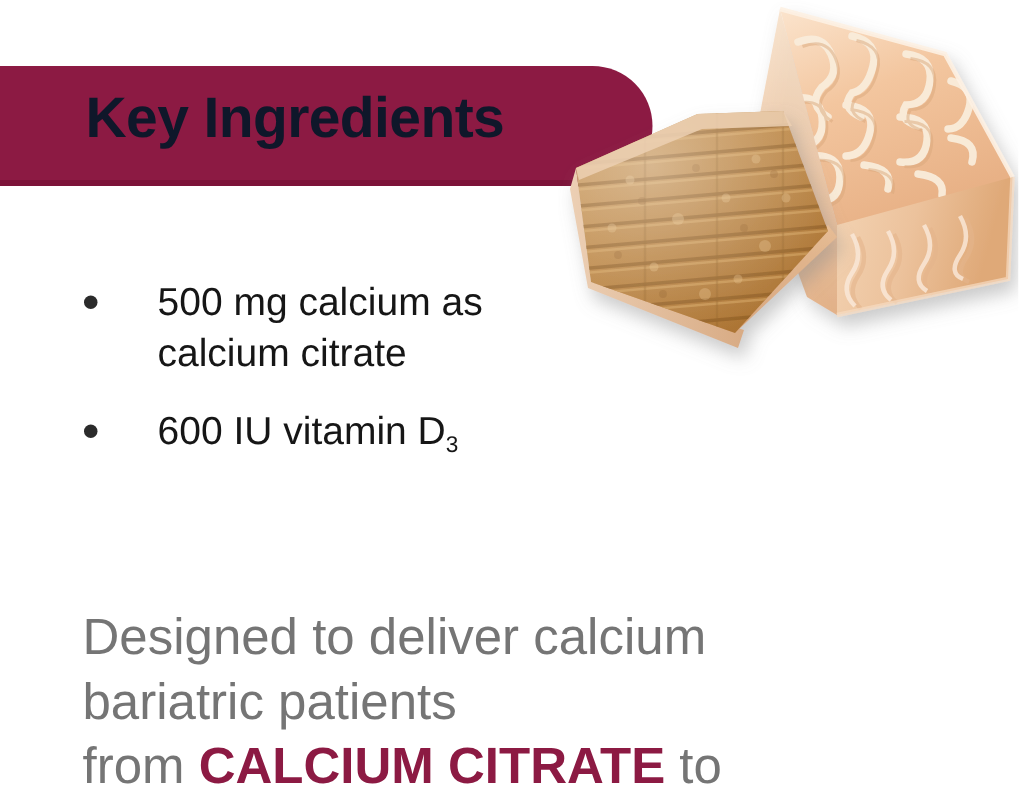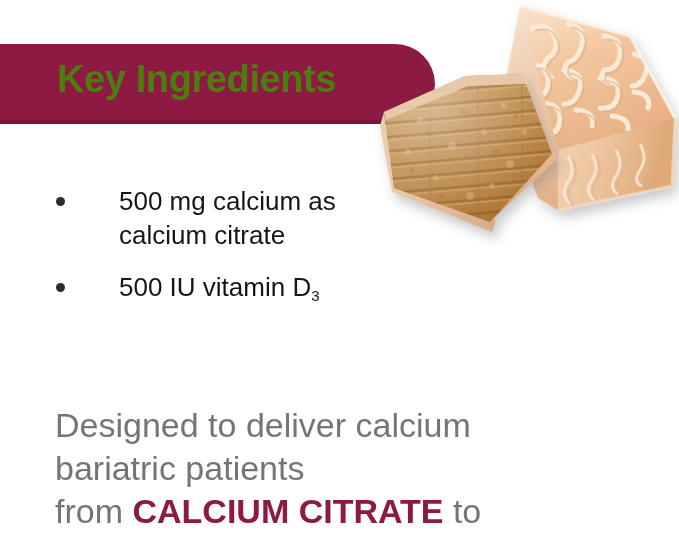--- a/index.html
+++ b/index.html
@@ -42,21 +42,21 @@
     background: #7c1339;
     border-bottom-right-radius: 4px;
     z-index: 6;
   }
   .banner-title {
     position: absolute;
     left: 57px;
     top: 59px;
     font-size: 38px;
     font-weight: bold;
-    color: #4d7c0f;
+    color: #0f172a;
     letter-spacing: -0.4px;
     line-height: 1.1;
     white-space: nowrap;
     z-index: 7;
   }
 
   
   .candy-photo {
     position: absolute;
     left: 372px;
@@ -88,21 +88,21 @@
     position: absolute;
     left: 4px;
     top: 13px;
     width: 9px;
     height: 9px;
     border-radius: 50%;
     background: #2b2b2b;
   }
   .bullet-text {
     display: block;
-    margin-left: 67px;
+    margin-left: 53px;
     font-size: 26px;
     line-height: 34px;
     color: #161616;
     font-weight: normal;
   }
   .bullet-text sub {
     font-size: 0.58em;
     vertical-align: baseline;
     position: relative;
     top: 0.32em;
@@ -306,21 +306,21 @@
     <div class="bullet-row">
       <span class="bullet-dot"></span>
       <span class="bullet-text">
         <span>500 mg calcium as</span><br>
         <span>calcium citrate</span>
       </span>
     </div>
 
     <div class="bullet-row">
       <span class="bullet-dot"></span>
-      <span class="bullet-text"><span>500 IU vitamin D</span><sub>3</sub></span>
+      <span class="bullet-text"><span>600 IU vitamin D</span><sub>3</sub></span>
     </div>
 
   </div>
 
   <div class="tagline">
     <span class="tagline-line">Designed to deliver calcium</span>
     <span class="tagline-line">bariatric patients</span>
     <span class="tagline-line"><span>from </span><span class="accent">CALCIUM CITRATE</span><span> to</span></span>
   </div>
 

